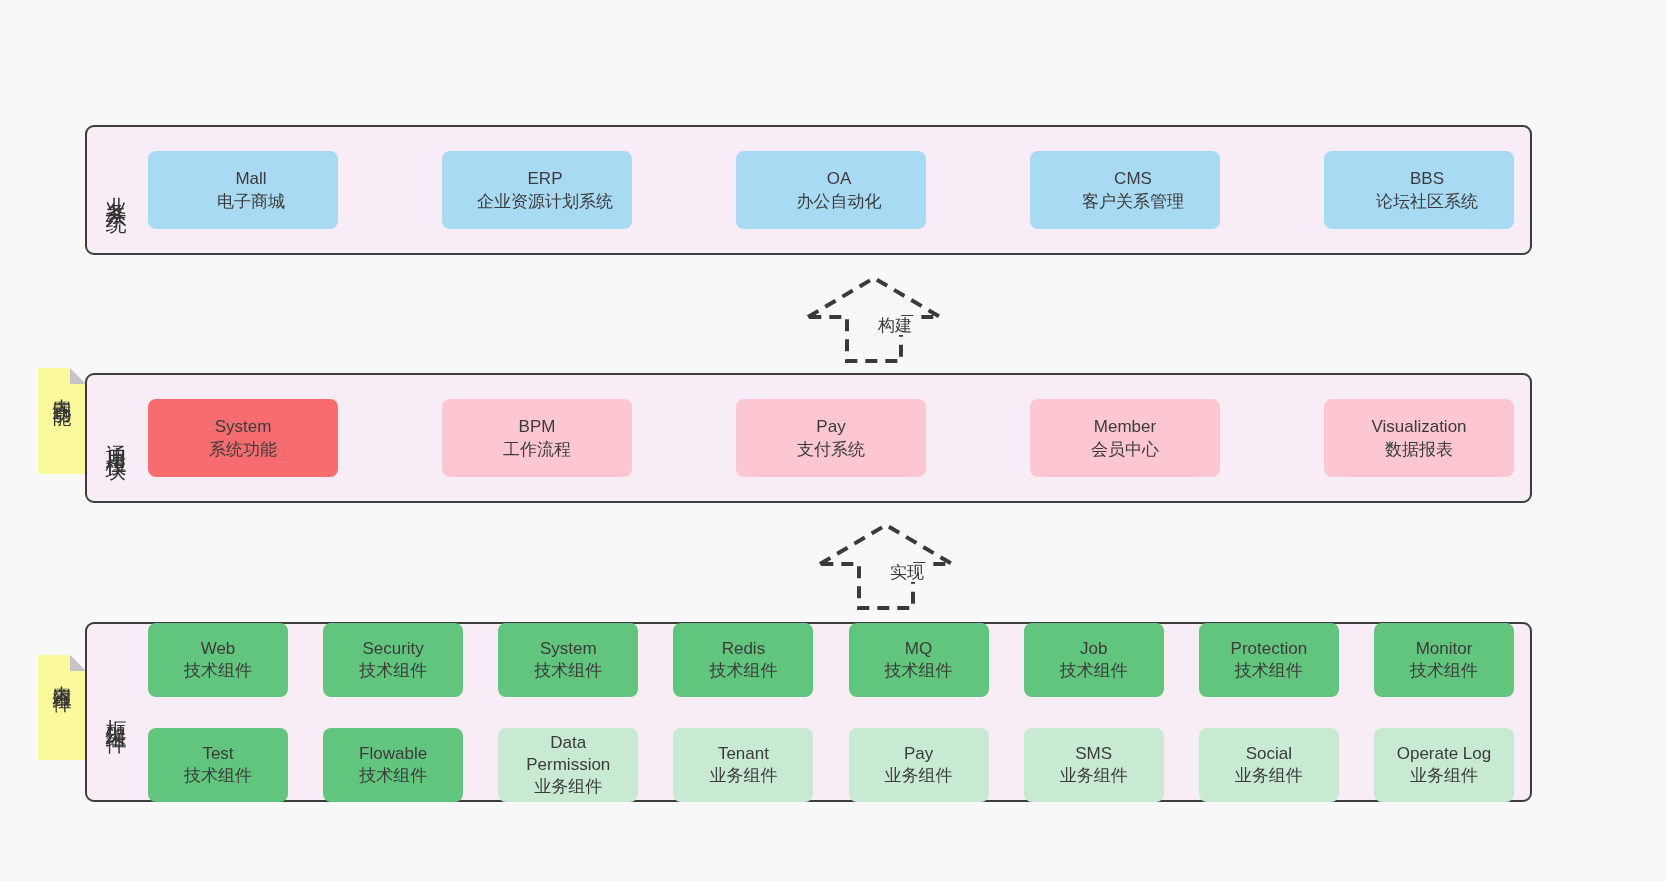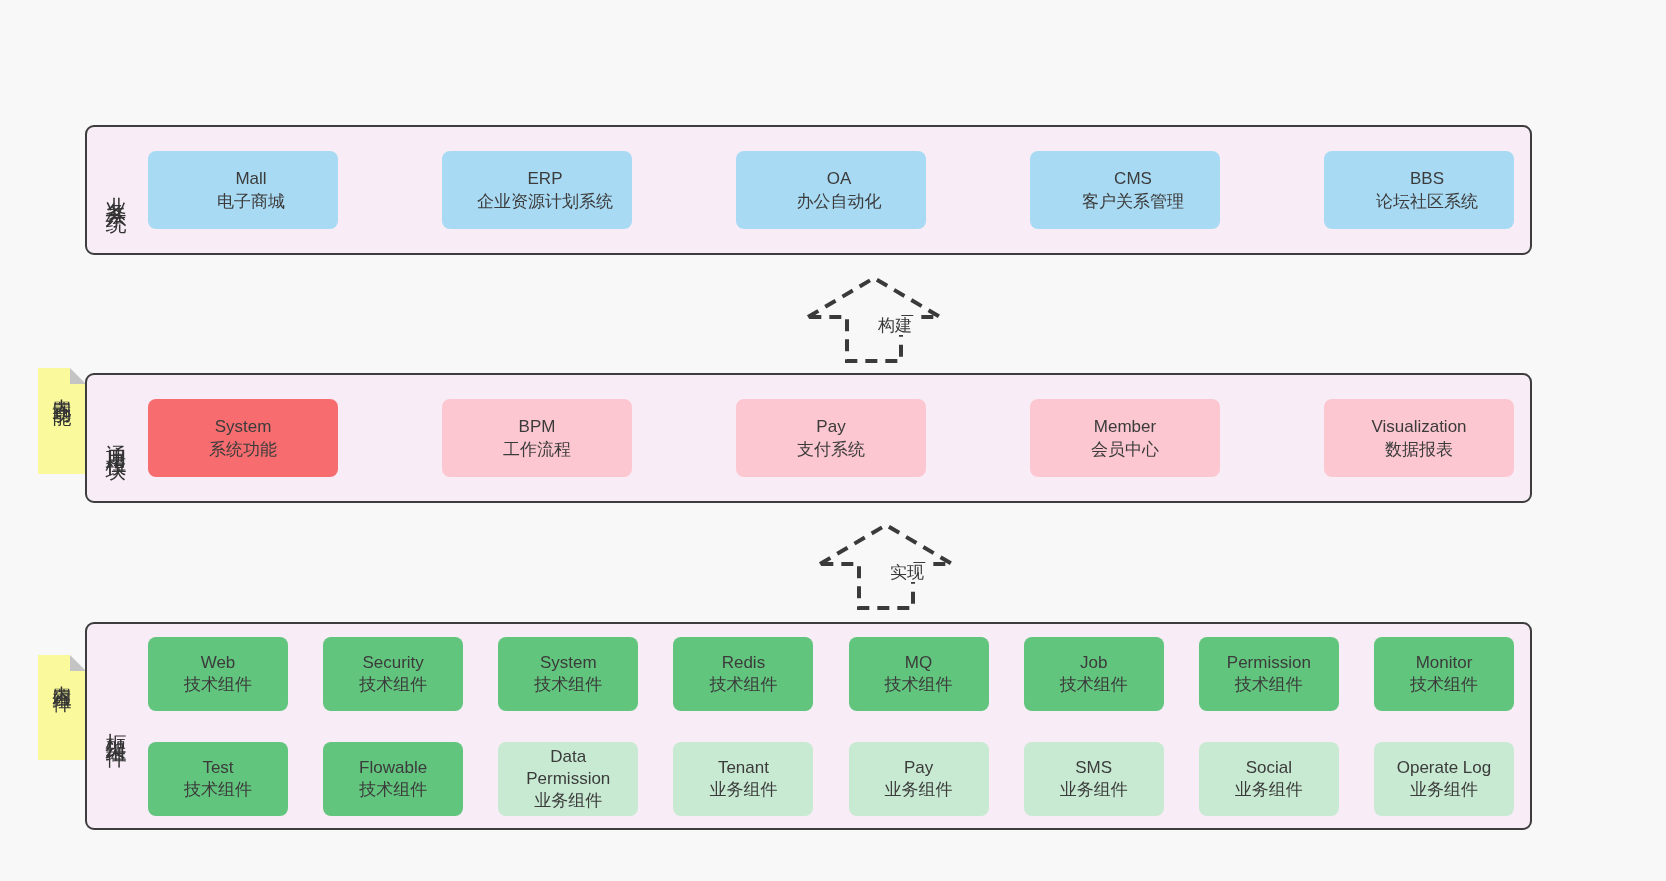--- a/index.html
+++ b/index.html
@@ -16,21 +16,21 @@
     color:var(--text);
   }
   .band{
     position:absolute;left:85px;width:1447px;
     background:var(--band-bg);
     border:2px solid var(--band-border);
     border-radius:9px;z-index:1;
   }
   .band-1{top:125px;height:130px;}
   .band-2{top:373px;height:130px;}
-  .band-3{top:622px;height:208px;}
+  .band-3{top:622px;height:180px;}
   .band-label{
     position:absolute;left:15px;top:50%;transform:translateY(-50%);
     writing-mode:vertical-rl;text-orientation:upright;
     font-size:21px;letter-spacing:5px;color:#333;
   }
   .rows{
     position:absolute;left:61px;right:16px;top:0;bottom:0;
     display:flex;flex-direction:column;justify-content:center;gap:31px;
   }
   .row{display:flex;justify-content:space-between;}
@@ -175,21 +175,21 @@
           </div>
           <div class="box v-green">
             <div class="box-title">MQ</div>
             <div class="box-subtitle">技术组件</div>
           </div>
           <div class="box v-green">
             <div class="box-title">Job</div>
             <div class="box-subtitle">技术组件</div>
           </div>
           <div class="box v-green">
-            <div class="box-title">Permission</div>
+            <div class="box-title">Protection</div>
             <div class="box-subtitle">技术组件</div>
           </div>
           <div class="box v-green">
             <div class="box-title">Monitor</div>
             <div class="box-subtitle">技术组件</div>
           </div>
         </div>
         <div class="row">
           <div class="box v-green">
             <div class="box-title">Test</div>

